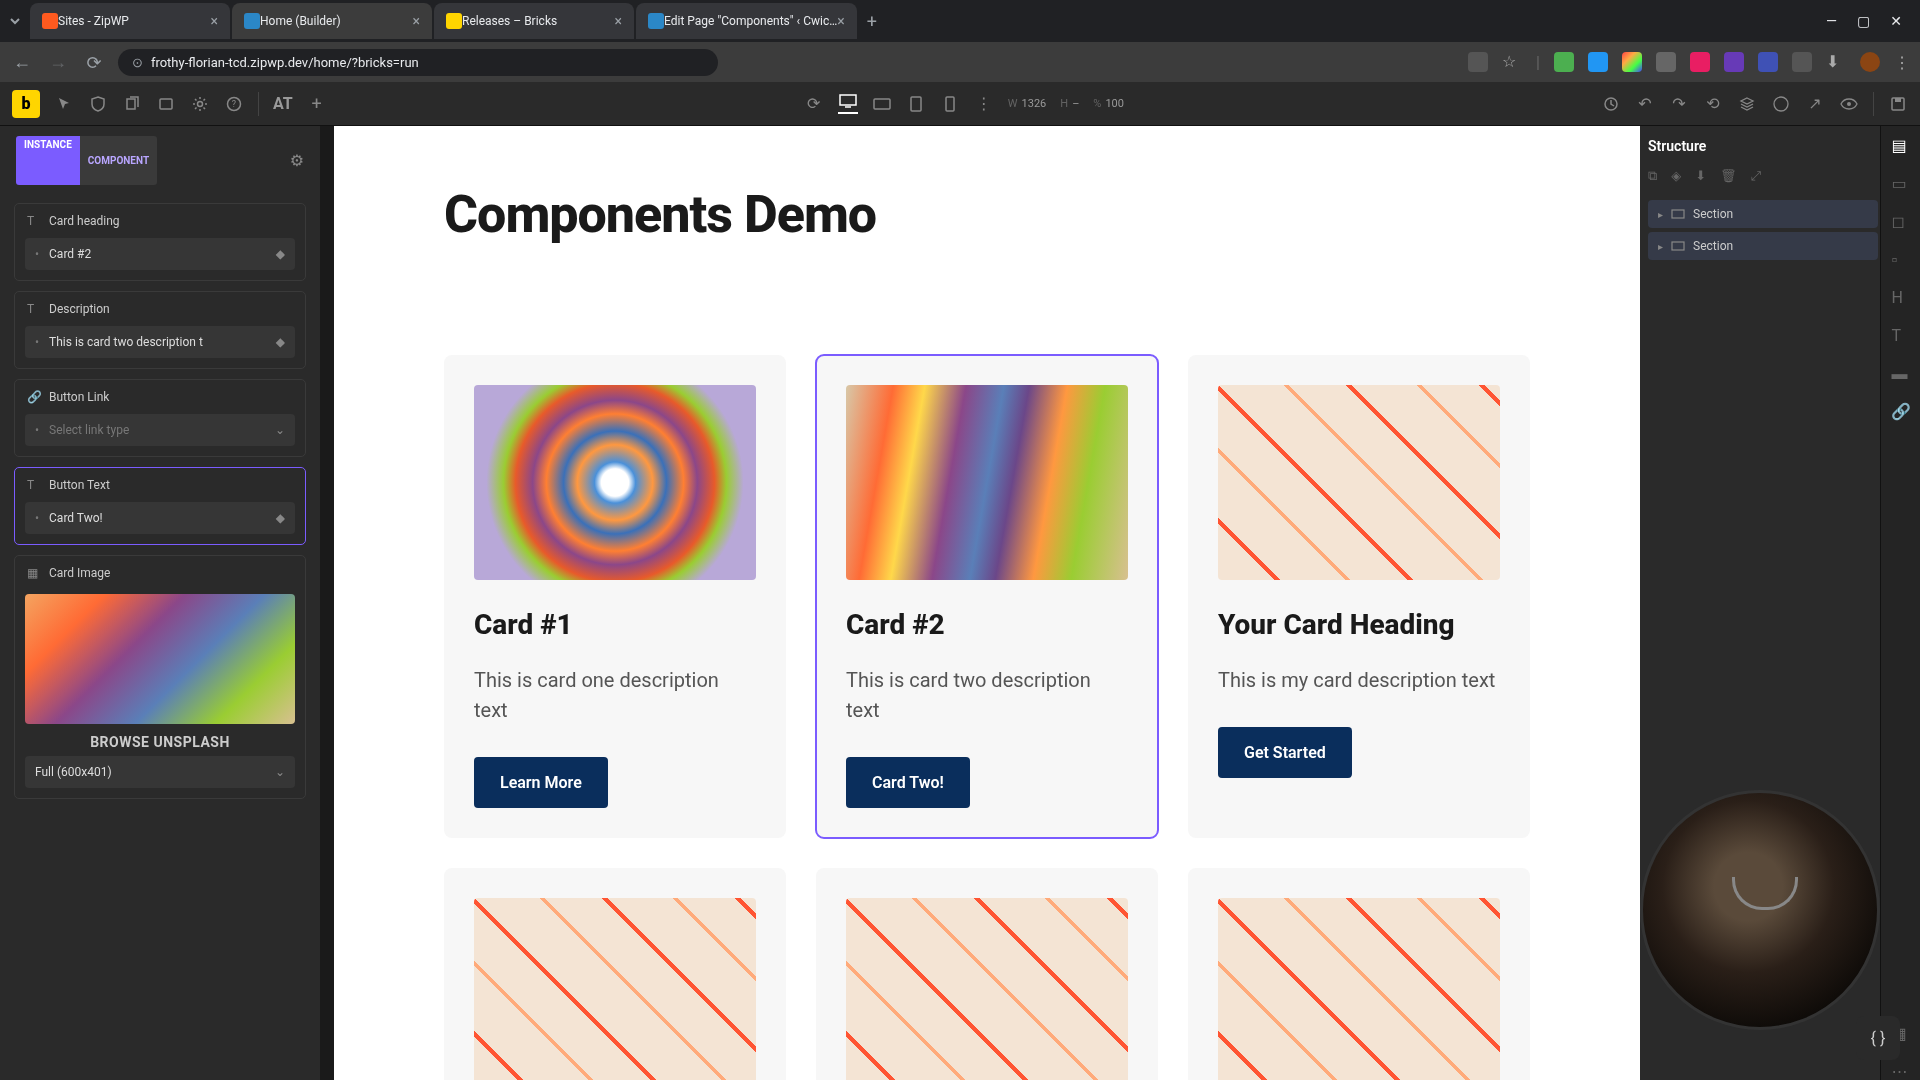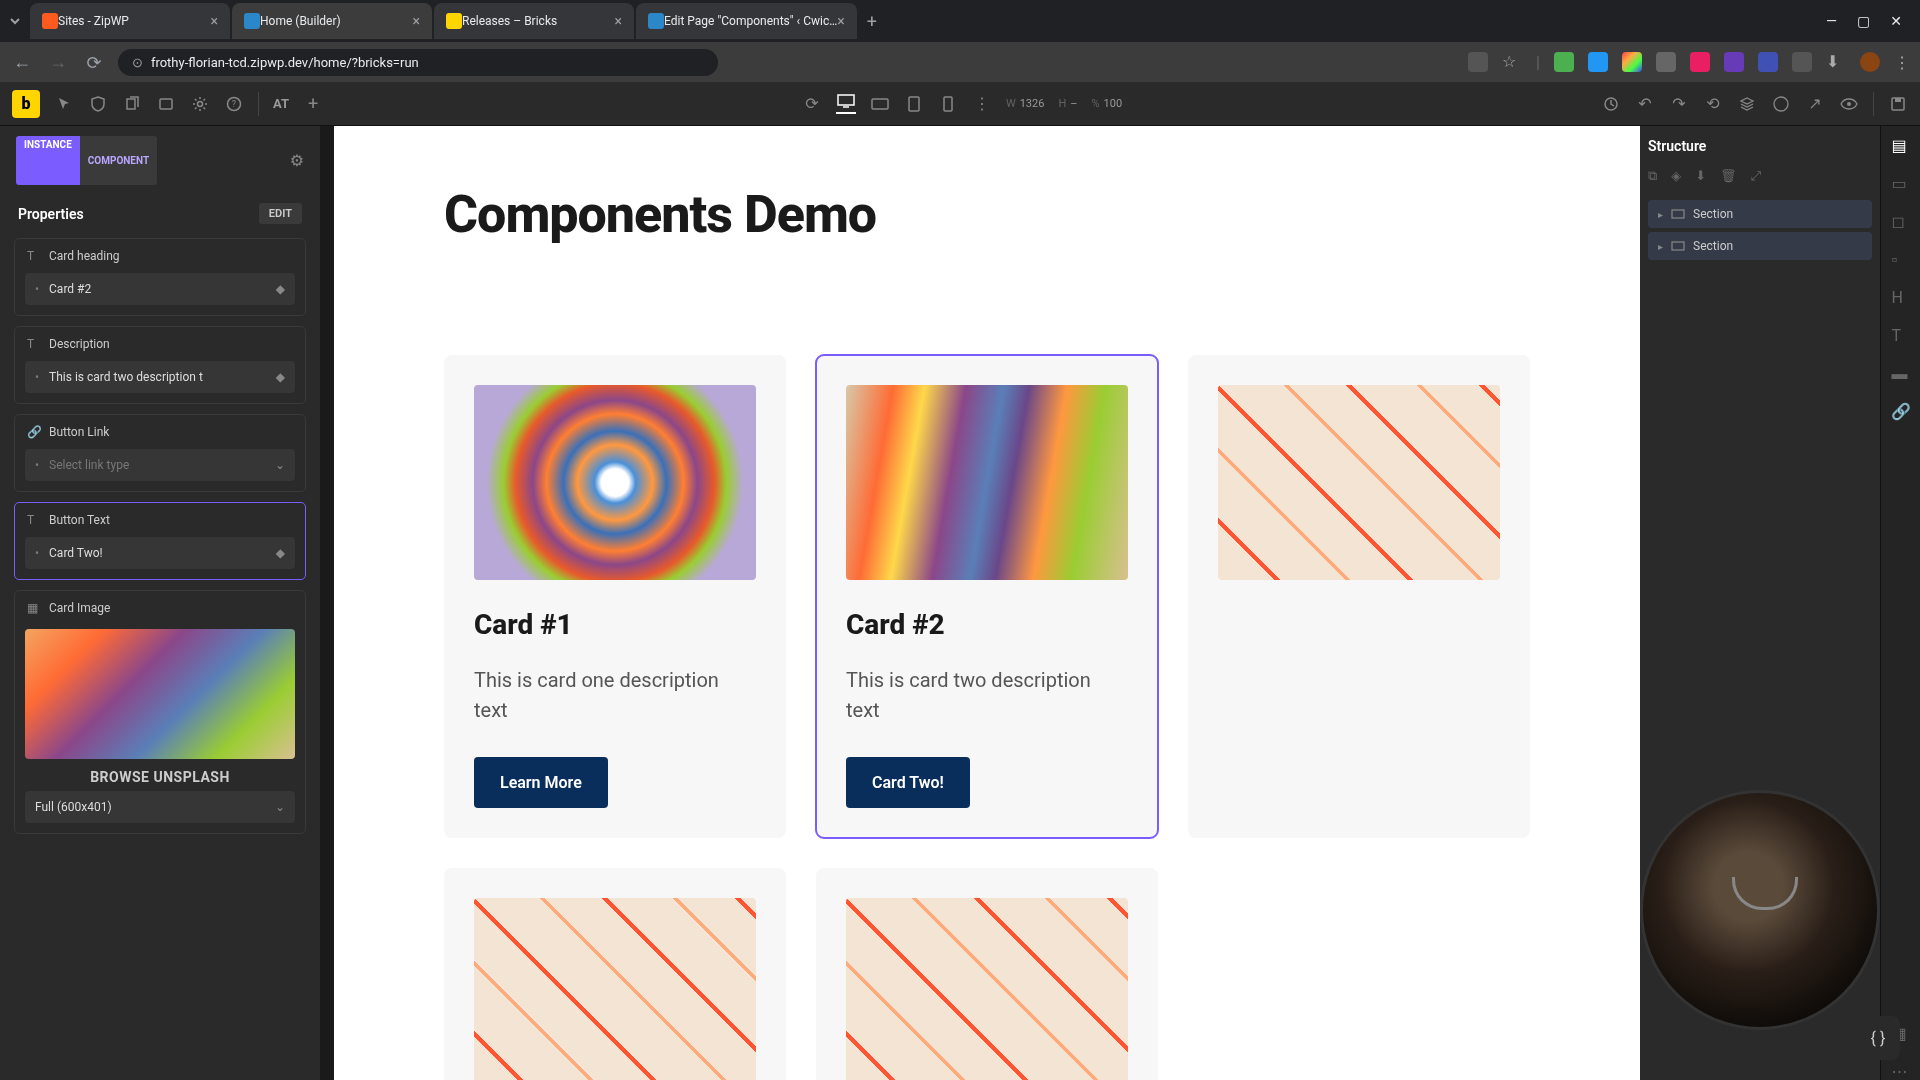--- a/index.html
+++ b/index.html
@@ -76,21 +76,21 @@
 .card h3 { font-size:28px; font-weight:800; color:#1a1a1a; margin-bottom:24px; }
 .card p { font-size:20px; color:#555; margin-bottom:32px; line-height:1.5; }
 .card button { background:#0a2e5c; color:#fff; border:none; padding:16px 26px; font-size:16px; font-weight:600; border-radius:4px; cursor:pointer; }
 
 .img1 { background: radial-gradient(circle at 50% 50%, #fff 8%, #4a90d9 12%, #ff9840 22%, #3a70b9 30%, #ff7f32 40%, #8b4789 48%, #e85a2a 58%, #9acd32 65%, #b8a8d8 75%); }
 .img2 { background: linear-gradient(100deg, #d8c8a8 0%, #ff6b35 15%, #ffd84a 25%, #8b4789 38%, #5a7fb8 50%, #6b4789 58%, #ff9840 70%, #9acd32 82%, #d8c090 100%); }
 .img3 { background: repeating-linear-gradient(45deg, #f4e4d4 0 40px, #ff5533 40px 44px, #f4e4d4 44px 90px, #ffaa7a 90px 94px); }
 
 
 .rightpanel { width: 280px; background:#2a2a2a; color:#ccc; display:flex; }
-.rp-main { flex:1; padding:12px 8px; }
+.rp-main { flex:1; padding:12px 2px;margin-left:6px; }
 .rp-title { font-size:14px; font-weight:600; color:#fff; margin-bottom:14px; }
 .rp-icons { display:flex; gap:14px; color:#666; margin-bottom:16px; font-size:13px; }
 .rp-tree { display:flex; flex-direction:column; gap:4px; }
 .rp-node { display:flex; align-items:center; gap:8px; background:#353a48; padding:7px 10px; border-radius:4px; font-size:12px; cursor:pointer; }
 .rp-node .chev { color:#888; font-size:10px; }
 .rp-node .nicon { width:14px; height:14px; }
 .rp-rail { width:40px; background:#242424; border-left:1px solid #111; display:flex; flex-direction:column; align-items:center; padding-top:10px; gap:20px; }
 .rp-rail .ri { width:18px; height:18px; color:#666; cursor:pointer; }
 .rp-rail .ri.active { color:#fff; }
 
@@ -195,21 +195,21 @@
         <path d="M8 1v2M8 13v2M1 8h2M13 8h2M3 3l1.5 1.5M11.5 11.5L13 13M3 13l1.5-1.5M11.5 4.5L13 3" stroke="currentColor" stroke-width="1.5"></path>
       </svg>
     </div>
   <div class="tbicon">
       <svg width="16" height="16" viewBox="0 0 16 16">
         <circle cx="8" cy="8" r="6.5" fill="none" stroke="currentColor" stroke-width="1.5"></circle>
         <text x="8" y="11" text-anchor="middle" font-size="9" fill="currentColor">?</text>
       </svg>
     </div>
   <div class="sep"></div>
-  <span style="font-size:13px;font-weight:700">AT</span>
+  <span style="font-size:16px;font-weight:700">AT</span>
   <div class="tbicon" style="font-size:18px">+</div>
 
   <div class="mid">
     <div class="tbicon">⟳</div>
     <div class="tbicon" style="color:#fff;border-bottom:2px solid #fff;padding-bottom:4px">
         <svg width="18" height="14" viewBox="0 0 18 14">
           <rect x="1" y="1" width="16" height="10" fill="none" stroke="currentColor" stroke-width="1.5"></rect>
           <path d="M6 13h6" stroke="currentColor" stroke-width="1.5"></path>
         </svg>
       </div>
@@ -282,24 +282,20 @@
 
 <div class="workspace">
 
   <div class="leftpanel">
     <div class="lp-head">
       <div class="lp-badges">
         <span class="b1">INSTANCE</span>
         <span class="b2">COMPONENT</span>
       </div>
       <span class="lp-gear">⚙</span>
-    </div>
-    <div class="lp-props">
-      <span class="label">Properties</span>
-      <span class="edit">EDIT</span>
     </div>
     <div class="lp-list">
       <div class="prop-group">
         <div class="prop-label">
             <span class="picon">T</span>
             <span>Card heading</span>
           </div>
         <div class="prop-input">
             <span>Card #2</span>
             <span class="dd">◆</span>
@@ -360,20 +356,26 @@
           <div class="img img1"></div>
           <h3>Card #1</h3>
           <p>This is card one description text</p>
           <button>Learn More</button>
         </div>
         <div class="card selected">
           <div class="img img2"></div>
           <h3>Card #2</h3>
           <p>This is card two description text</p>
           <button>Card Two!</button>
+        </div>
+        <div class="card">
+          <div class="img img3"></div>
+          <h3>Your Card Heading</h3>
+          <p>This is my card description text</p>
+          <button>Get Started</button>
         </div>
         <div class="card">
           <div class="img img3"></div>
         </div>
         <div class="card">
           <div class="img img3"></div>
         </div>
         <div class="card">
           <div class="img img3"></div>
         </div>

